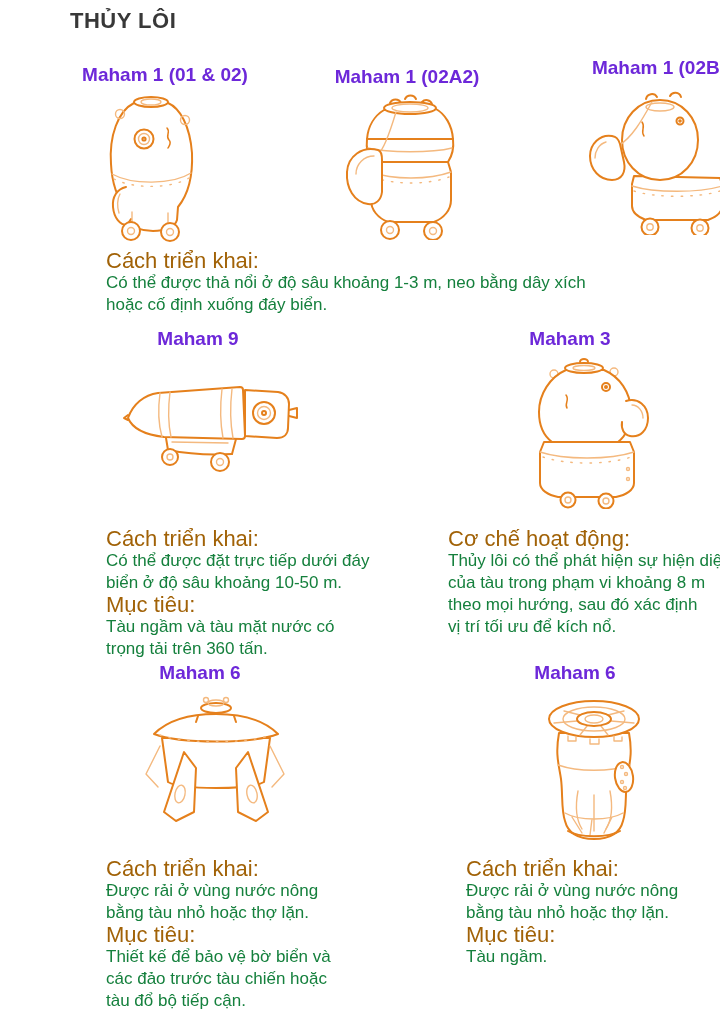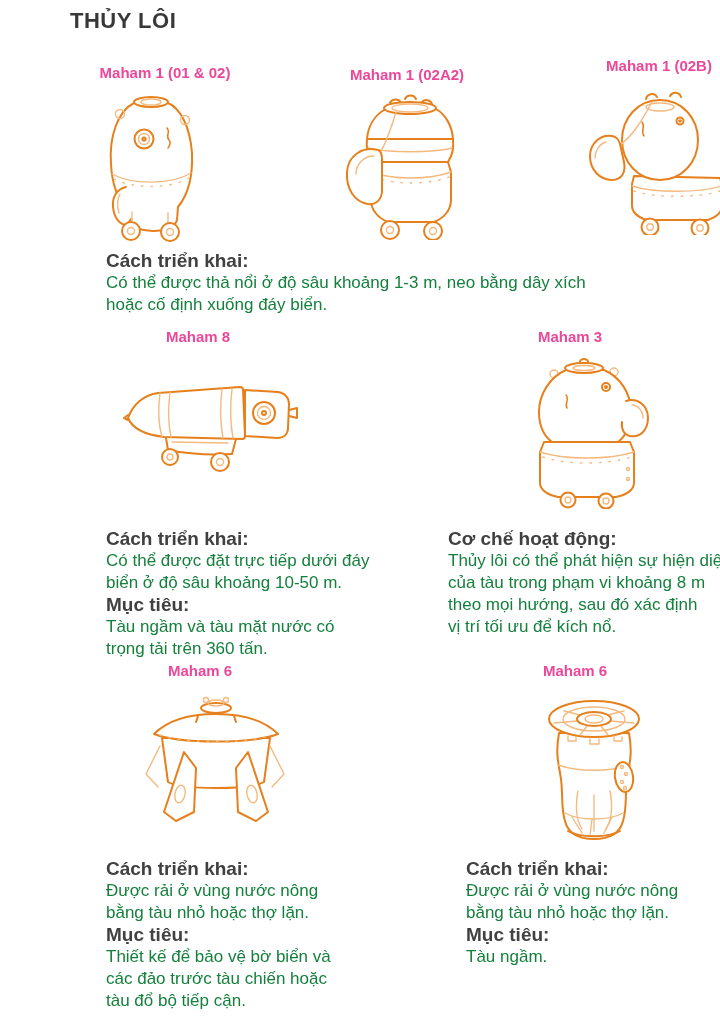--- a/index.html
+++ b/index.html
@@ -5,24 +5,24 @@
   html,body{margin:0;padding:0;background:#fff;}
   #page{
     position:relative;width:720px;height:1017px;background:#ffffff;
     font-family:"Liberation Sans","DejaVu Sans",sans-serif;overflow:hidden;margin-left:40px;
   }
   .abs{position:absolute;}
   #page-title{
     left:30px;top:8px;font-size:22px;font-weight:bold;color:#383838;letter-spacing:.5px;
   }
   .model-label{
-    font-size:15px;font-weight:bold;color:#ec4899;text-align:center;white-space:nowrap;
+    font-size:19px;font-weight:bold;color:#6d28d9;text-align:center;white-space:nowrap;
   }
   .block .lbl{
-    font-size:19px;font-weight:bold;color:#404040;line-height:22px;
+    font-size:22px;font-weight:normal;color:#a16207;line-height:22px;
   }
   .block .txt{
     font-size:17px;color:#15803d;line-height:22px;white-space:pre-line;
   }
   svg{display:block;}
   .s{stroke:#e5801c;stroke-width:2;fill:none;stroke-linecap:round;stroke-linejoin:round;}
   .sl{stroke:#f4b97f;stroke-width:1.4;fill:none;stroke-linecap:round;stroke-linejoin:round;}
   .sf{fill:#ffffff;}
   .dots{stroke-dasharray:1.5 8;}
 </style>
@@ -96,21 +96,21 @@
     <circle class="s sf" cx="118" cy="138" r="8.5"></circle>
       <circle class="sl" cx="118" cy="138" r="3.2"></circle>
   </svg>
 
   <div class="abs block" style="left:66px;top:250px;width:600px;">
     <div class="lbl">Cách triển khai:</div>
     <div class="txt">Có thể được thả nổi ở độ sâu khoảng 1-3 m, neo bằng dây xích
 hoặc cố định xuống đáy biển.</div>
   </div>
 
-  <div class="abs model-label" style="left:78px;top:328px;width:160px;">Maham 8</div>
+  <div class="abs model-label" style="left:78px;top:328px;width:160px;">Maham 9</div>
   <div class="abs model-label" style="left:450px;top:328px;width:160px;">Maham 3</div>
 
   <svg class="abs" style="left:82px;top:378px;" width="180" height="95" viewBox="0 0 180 95">
     <path class="s" d="M44,60 L46,72 M114,61 L110,76"></path>
     <path class="s" d="M46,72 C66,76 92,77 110,76"></path>
     <path class="sl" d="M50,64 L106,65"></path>
     <path class="s sf" d="M6,40 C11,26 22,17 36,15 L118,9 C120,9 121,10 121,12 L123,58 C123,60 122,61 120,61 L42,59 C25,57 11,52 6,40 Z"></path>
     <path class="s" d="M6,37 l-4,3 4,2"></path>
     <path class="sl" d="M38,15 C36,30 36,45 40,59 M48,14 C46,30 46,45 49,59 M100,11 C98,28 98,44 101,60 M110,11 C108,28 108,44 111,60"></path>
     <path class="s sf" d="M123,12 L156,14 C163,15 167,20 167,26 L166,50 C166,56 162,60 155,60 L123,58 Z"></path>

